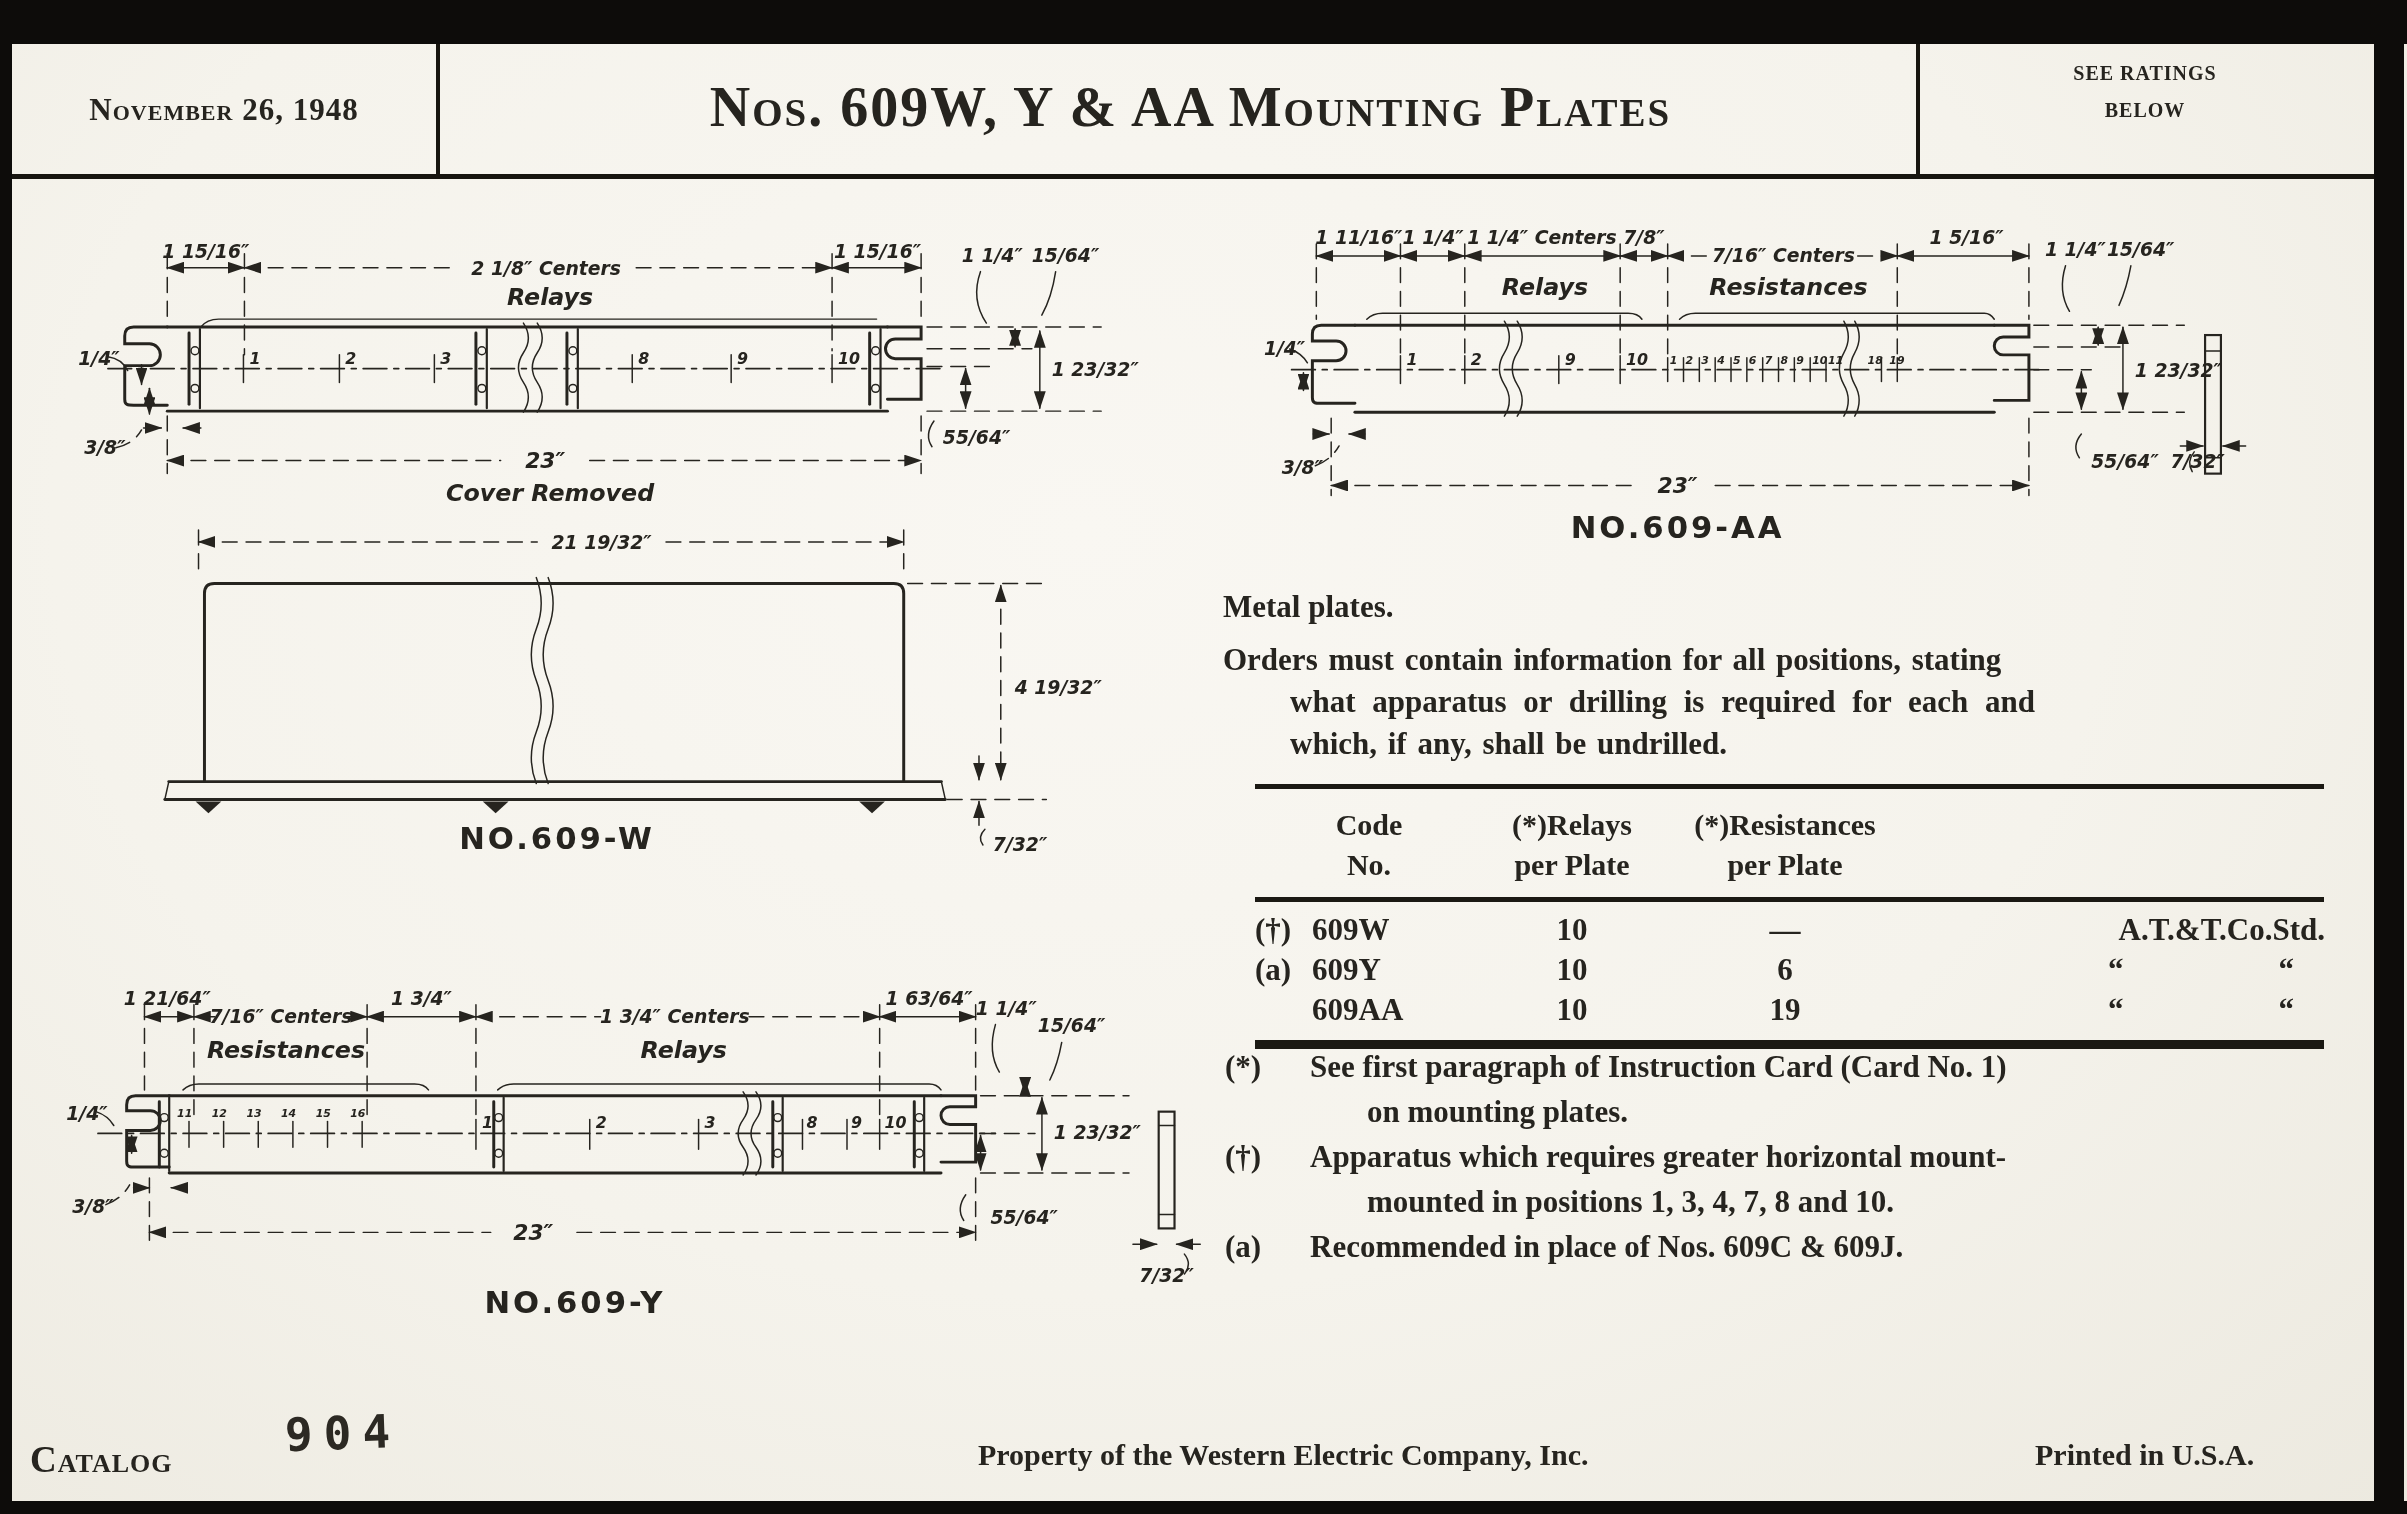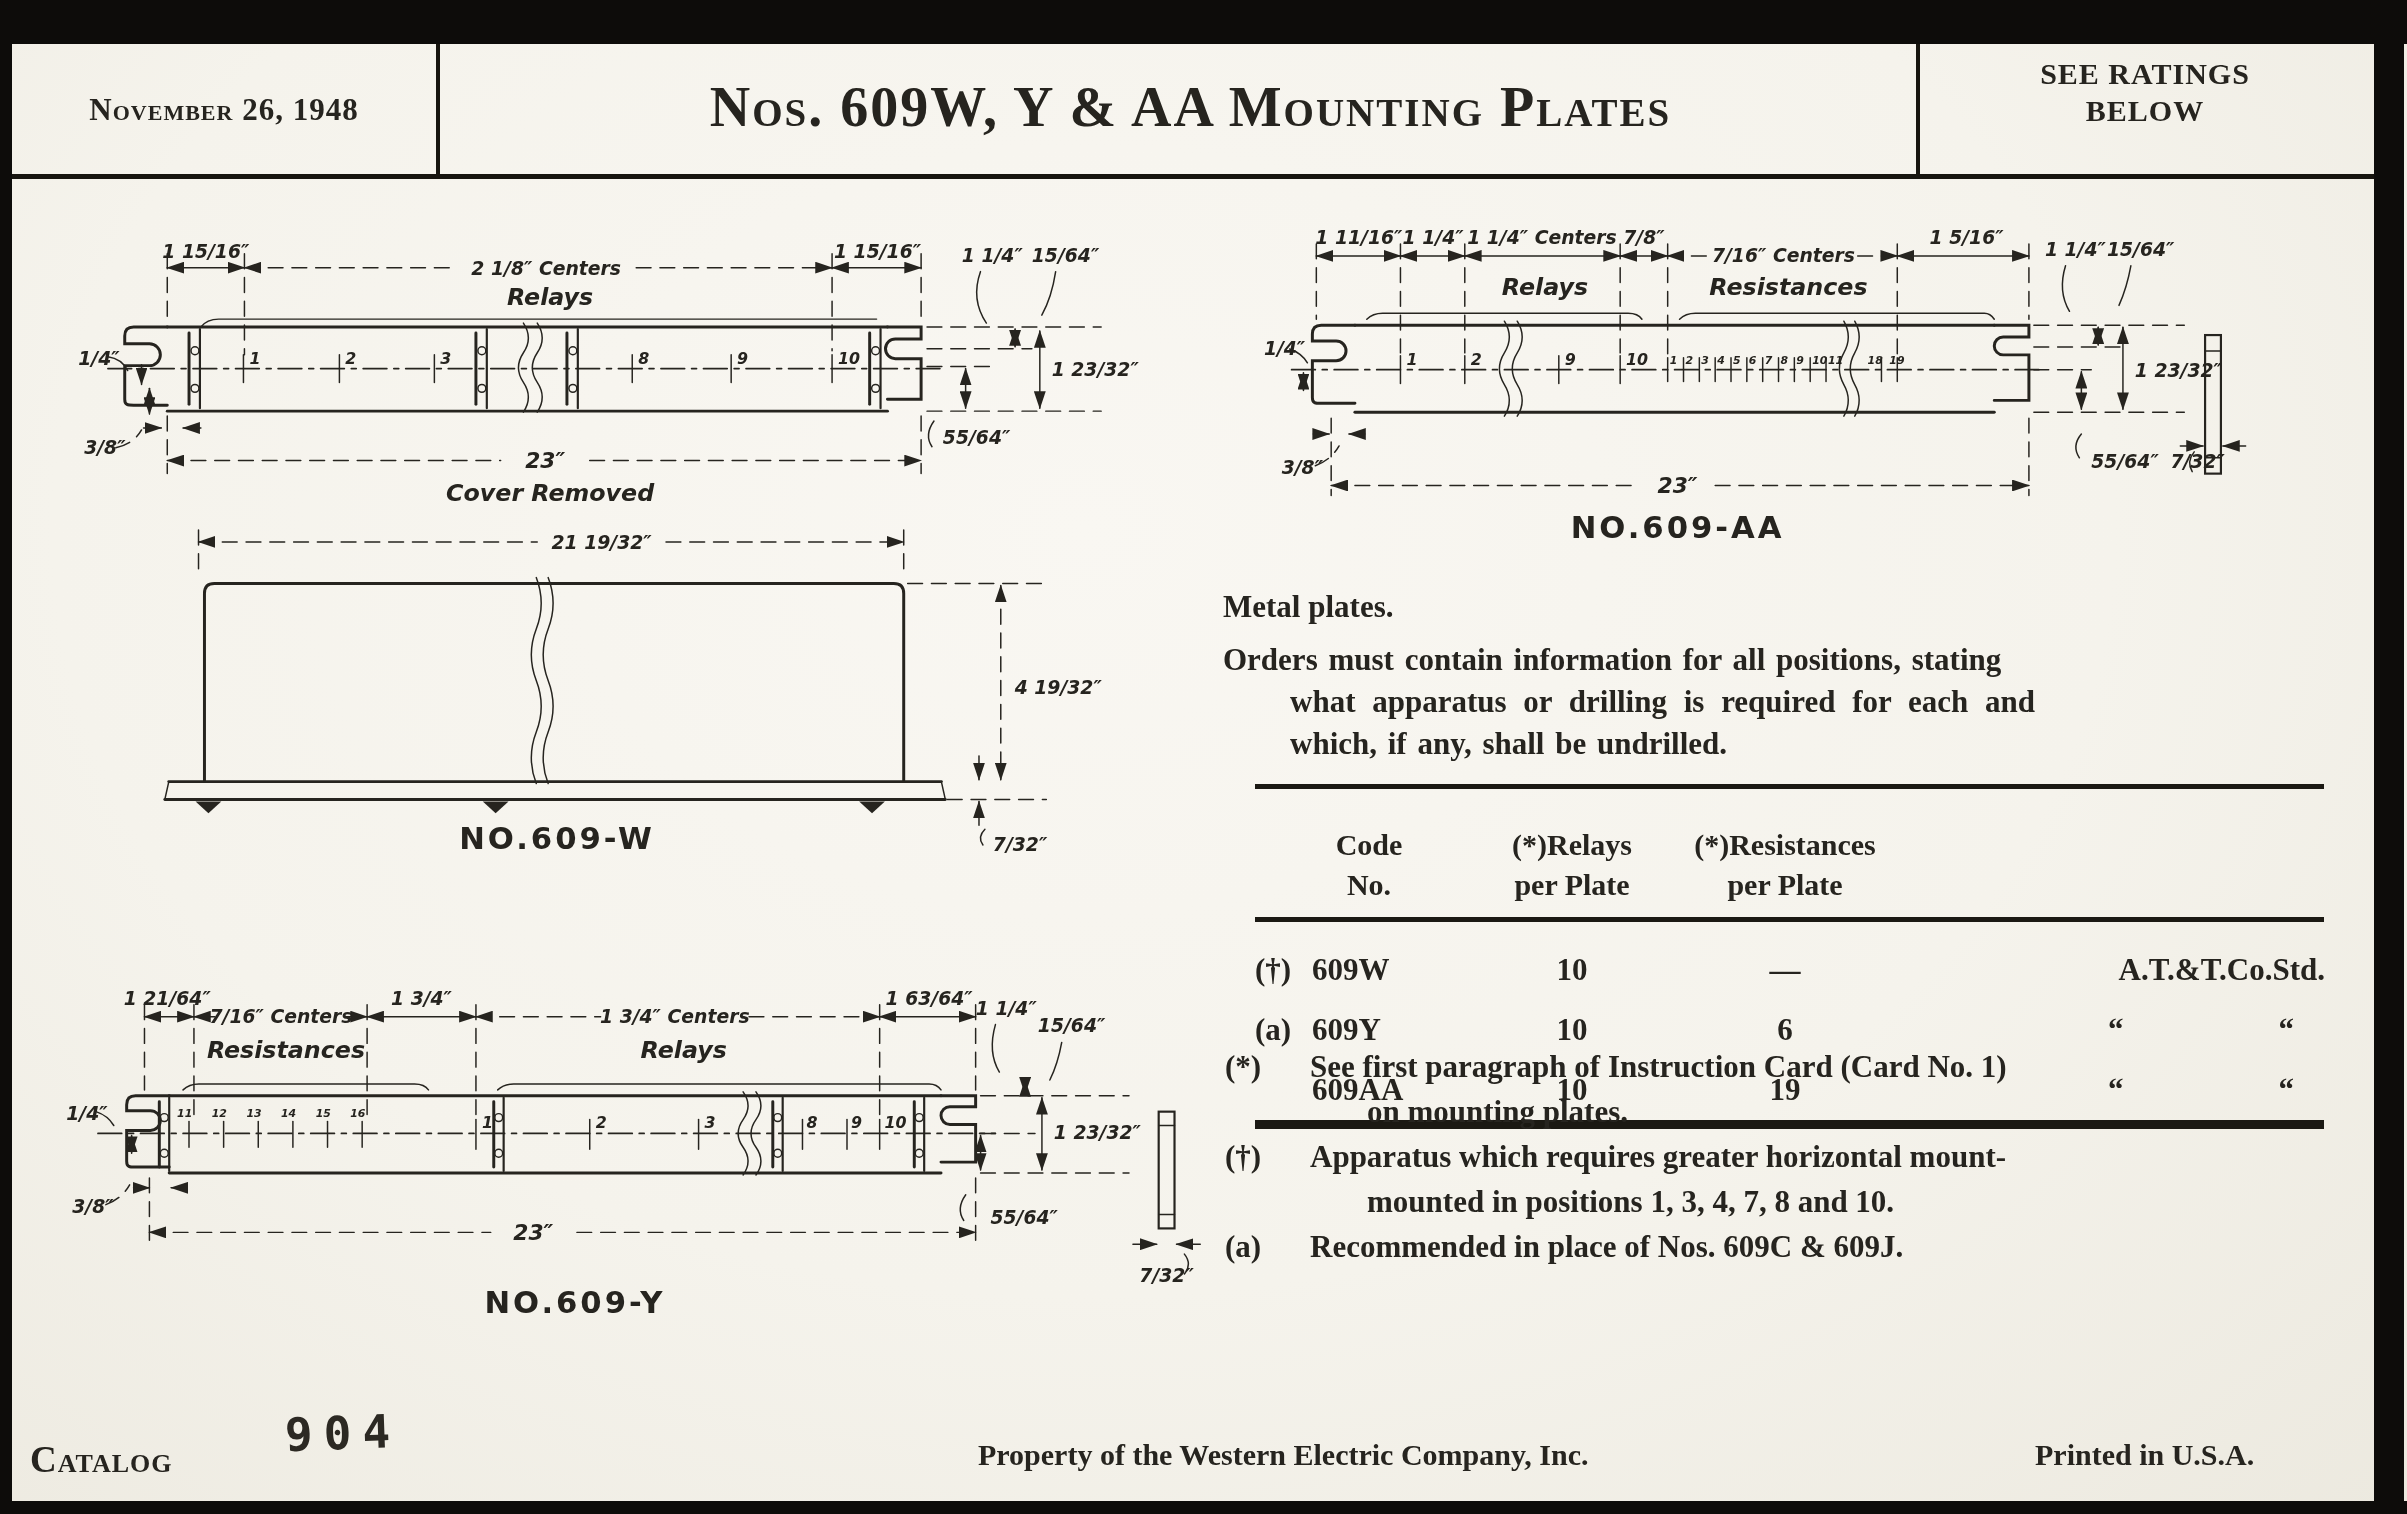--- a/index.html
+++ b/index.html
@@ -17,21 +17,21 @@
 
   
   #header-rule { position:absolute; left:12px; top:174px; width:2362px; height:5px; background:#17150f; }
   .hdr-divider { position:absolute; top:44px; height:131px; width:4px; background:#17150f; }
   #hdr-div-1 { left:436px; } #hdr-div-2 { left:1916px; }
   #hdr-date { position:absolute; left:12px; top:44px; width:424px; height:131px;
     line-height:131px; text-align:center; font-variant:small-caps; font-weight:700; font-size:31px; letter-spacing:1px; }
   #hdr-title { position:absolute; left:440px; top:44px; width:1475px; height:129px;
     line-height:127px; text-align:center; font-variant:small-caps; font-weight:700; font-size:56px; letter-spacing:2px;padding-left:26px; }
   #hdr-ratings { position:absolute; left:1920px; top:55px; width:450px; text-align:center;
-    font-weight:700; font-size:30px; line-height:37px; letter-spacing:1px; }
+    font-weight:700; font-size:20px; line-height:37px; letter-spacing:1px; }
 
   
   .drawing { position:absolute; }
   #dw-w-top   { left:50px;   top:238px; width:1208px; height:277px; }
   #dw-w-front { left:149px;  top:520px; width:1139px; height:342px; }
   #dw-y       { left:50px;   top:985px; width:1218px; height:376px; }
   #dw-aa      { left:1252px; top:226px; width:1153px; height:327px; }
   svg .ln   { stroke:#26241f; stroke-width:2.2; fill:none; stroke-linecap:round; }
   svg .thk  { stroke-width:3; }
   svg .thin { stroke-width:1.5; }
@@ -49,21 +49,21 @@
   
   #metal-plates { position:absolute; left:1223px; top:589px; font-size:31px; font-weight:600; }
   #orders { position:absolute; left:1223px; top:639px; width:1109px; font-size:31px; font-weight:600; line-height:42px; }
   #orders .indent { padding-left:67px; }
   #orders .ws1 { word-spacing:3px; } #orders .ws2 { word-spacing:9px; }
 
   
   #ratings-table { position:absolute; left:1255px; top:784px; width:1069px; }
   .t-rule { height:5px; background:#1b1913; }
   .t-rule.heavy { height:9px; }
-  .t-head, .t-row { display:grid; grid-template-columns:228px 178px 248px 416px;margin-top:20px; }
+  .t-head, .t-row { display:grid; grid-template-columns:228px 178px 248px 416px; }
   .t-head { padding:16px 0 12px 0; font-size:30px; font-weight:700; line-height:40px; }
   .t-head .cell { text-align:center; }
   .t-head .cell.rating { display:flex; flex-direction:column; justify-content:flex-end; padding-left:109px; }
   .t-body { padding:8px 0 10px 0; }
   .t-row { font-size:31px; font-weight:600; line-height:40px; }
   .t-row .code { text-align:left; display:flex; }
   .t-row .code .prefix { width:57px; }
   .t-row .num { text-align:center; }
   .t-row .rating { text-align:right; white-space:pre; }
 

